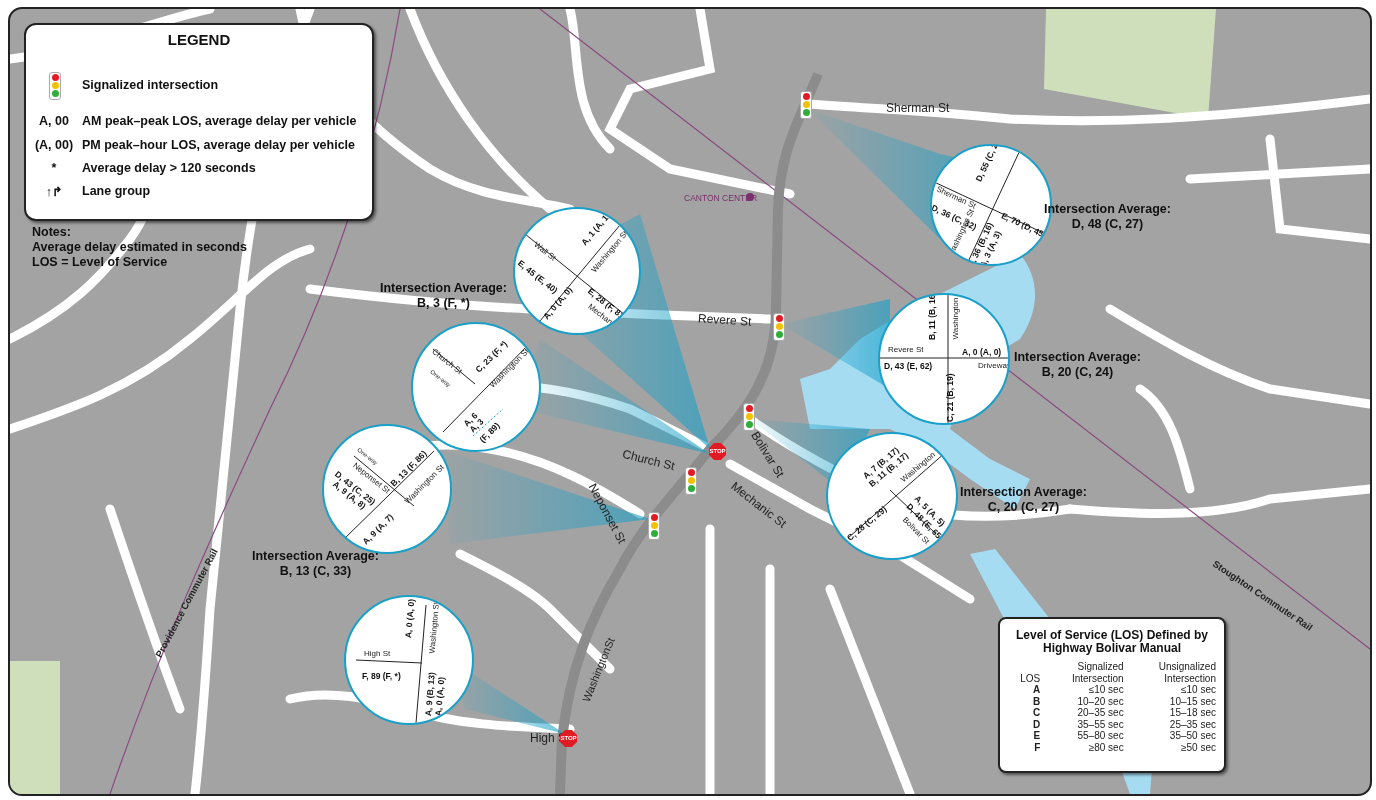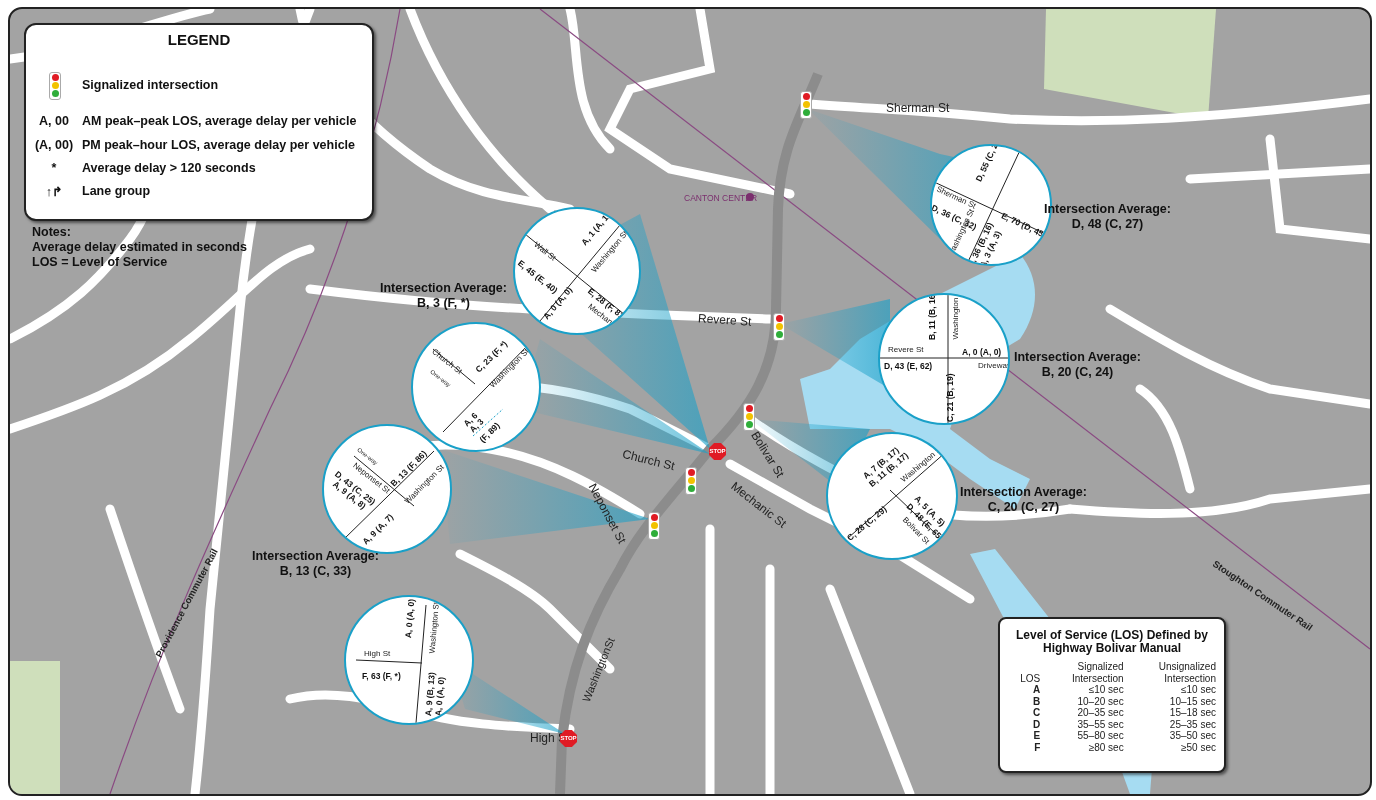--- a/index.html
+++ b/index.html
@@ -280,21 +280,21 @@
   </div>
 
   <div class="circle" style="left:334px;top:586px;width:126px;height:126px;">
     <svg width="126" height="126">
         <line x1="10" y1="63" x2="76" y2="66" stroke="#222"></line>
         <line x1="80" y1="8" x2="70" y2="126" stroke="#222"></line>
       </svg>
     <span class="s" style="left:18px;top:52px;">High St</span>
     <span class="s" style="left:86px;top:52px;transform:rotate(-85deg);">Washington St</span>
     <span class="t" style="left:62px;top:36px;transform:rotate(-85deg);">A, 0 (A, 0)</span>
-    <span class="t" style="left:16px;top:74px;">F, 63  (F, *)</span>
+    <span class="t" style="left:16px;top:74px;">F, 89  (F, *)</span>
     <span class="t" style="left:82px;top:114px;transform:rotate(-85deg);">A, 9 (B, 13)</span>
     <span class="t" style="left:92px;top:114px;transform:rotate(-85deg);">A, 0 (A, 0)</span>
   </div>
 
   <div class="losbox">
     <div class="ttl">
       <div>Level of Service (LOS) Defined by</div>
       <div>Highway Bolivar Manual</div>
     </div>
     <table>

